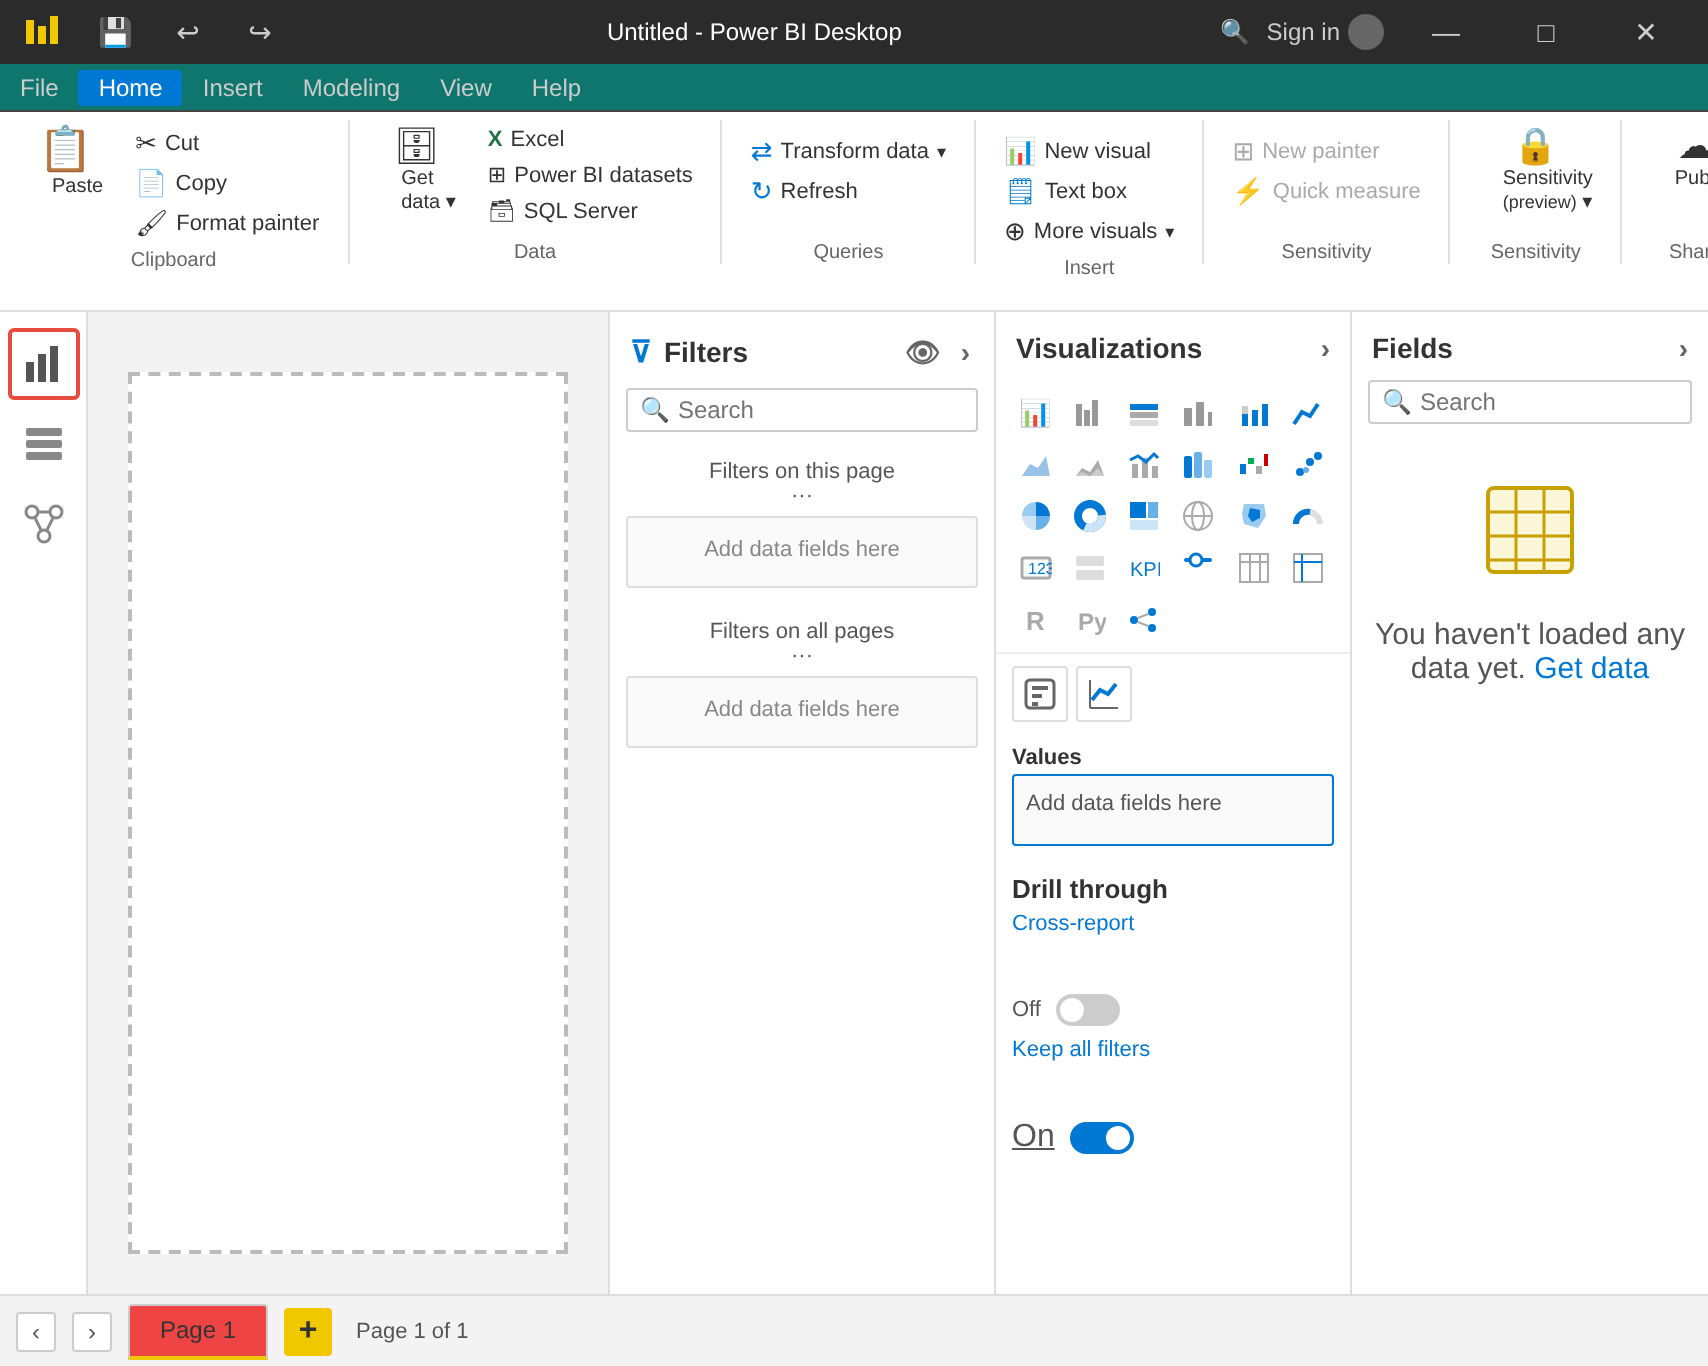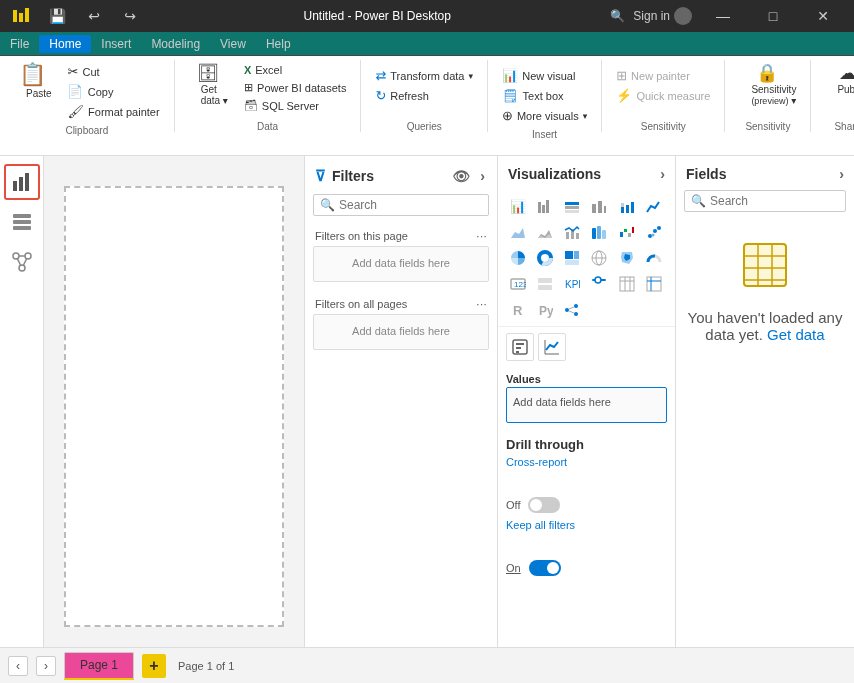--- a/index.html
+++ b/index.html
@@ -139,21 +139,21 @@
       margin: 0 8px 8px 8px;
       display: flex; align-items: center;
       border: 1px solid #ccc; border-radius: 2px; background: #fff;
       padding: 3px 6px; gap: 4px;
     }
     .panel-search input {
       border: none; outline: none; font-size: 12px; width: 100%; background: transparent;
     }
     .filter-section-label {
       font-size: 11px; color: #555; padding: 6px 10px 4px;
-      display: flex; align-items: center; justify-content: space-between;
+      display: flex; align-items: center; justify-content: space-between; flex-direction: column;
     }
     .filter-drop-area {
       margin: 0 8px 10px; border: 1px solid #ddd; border-radius: 2px;
       padding: 10px 8px; font-size: 11px; color: #888; text-align: center;
       background: #fafafa; min-height: 36px;
     }
 
     
     .viz-panel {
       width: 178px;
@@ -239,21 +239,21 @@
       display: flex;
       align-items: center;
       padding: 0 8px;
       gap: 8px;
     }
     .page-tab {
       height: 28px; min-width: 70px; display: flex; align-items: center; justify-content: center;
       background: #fff; border: 1px solid #ccc; border-radius: 2px 2px 0 0;
       font-size: 12px; cursor: pointer; padding: 0 12px; color: #333; font-weight: 500;
     }
-    .page-tab.active { border-bottom: 2px solid #f0c800; background: #ec4899; }
+    .page-tab.active { border-bottom: 2px solid #f0c800; background: #ef4444; }
     .add-page-btn {
       width: 24px; height: 24px; display: flex; align-items: center; justify-content: center;
       background: #f0c800; border-radius: 2px; cursor: pointer; font-size: 16px; color: #333; font-weight: bold;
     }
     .nav-btn {
       width: 20px; height: 20px; display: flex; align-items: center; justify-content: center;
       cursor: pointer; color: #555; font-size: 12px; border: 1px solid #ccc; background: #fff; border-radius: 2px;
     }
     .status-text { font-size: 11px; color: #555; margin-left: 4px; }
 
@@ -709,21 +709,21 @@
     <div class="viz-drill-header">Drill through</div>
     <div class="viz-drill-sub">Cross-report</div>
     <div class="viz-toggle-row">
       <span style="color:#555;font-size:11px;">Off</span>
       <div class="toggle-track off">
         <div class="toggle-thumb"></div>
       </div>
     </div>
     <div class="viz-drill-sub">Keep all filters</div>
     <div class="viz-toggle-row">
-      <span style="color:#555;font-size:11px;text-decoration:underline;">On</span>
+      <span style="color:#555;font-size:16px;text-decoration:underline;">On</span>
       <div class="toggle-track on">
         <div class="toggle-thumb"></div>
       </div>
     </div>
   </div>
 
   <div class="fields-panel">
     <div class="fields-panel-header">
       <span>Fields</span>
       <span style="cursor:pointer;color:#666;">›</span>

